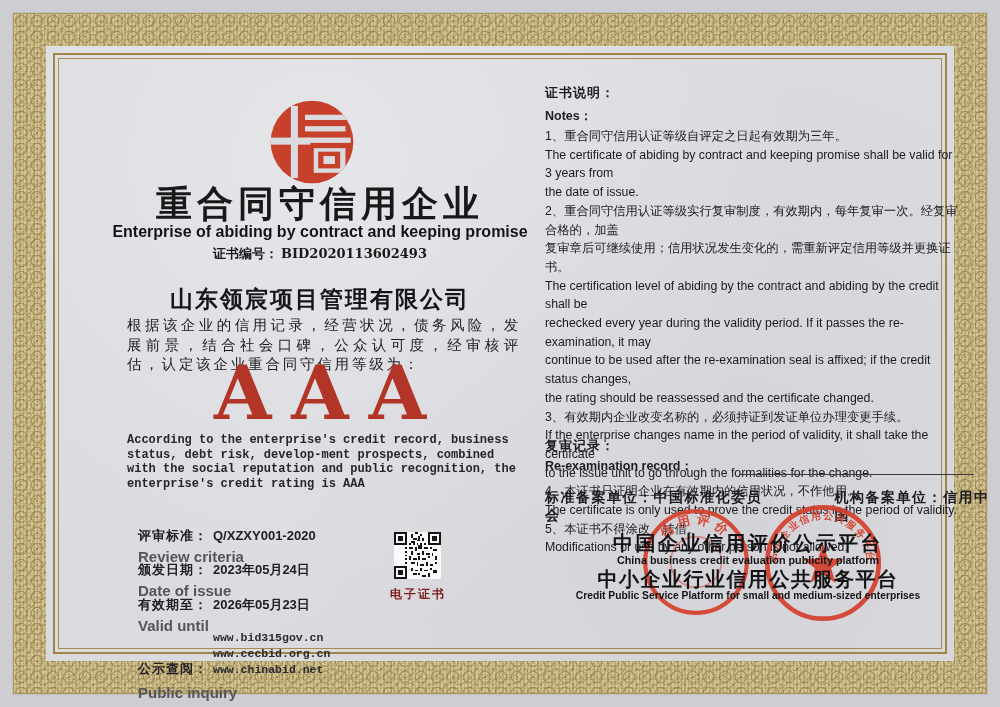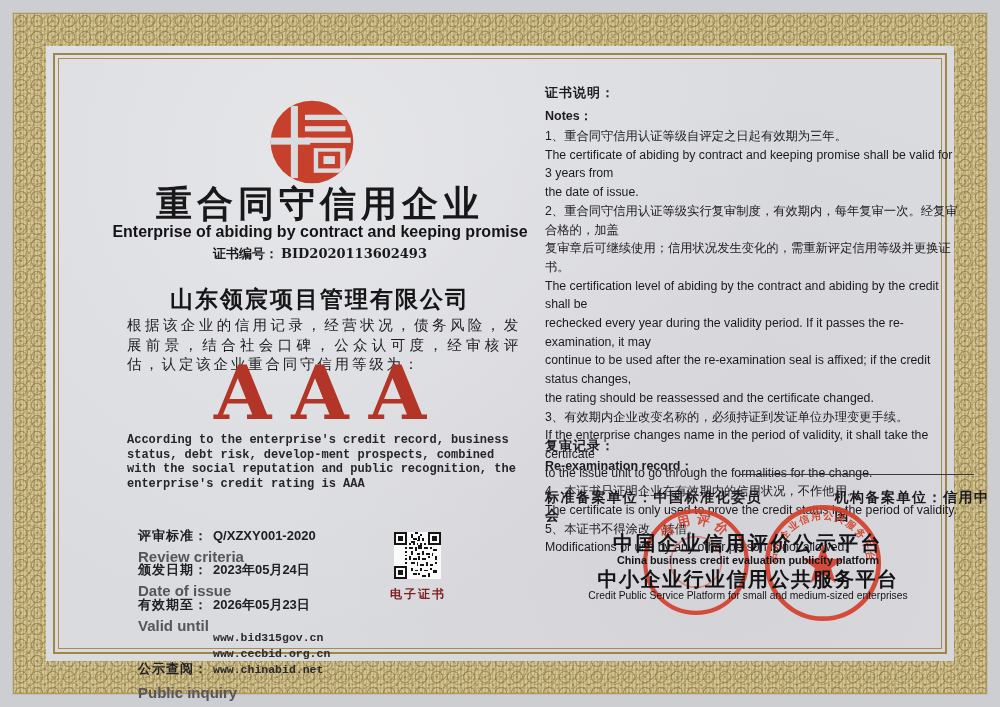--- a/index.html
+++ b/index.html
@@ -65,21 +65,21 @@
   .filing{position:absolute;left:545px;top:489px;font-size:14px;font-weight:700;
           letter-spacing:1.5px;display:flex;gap:64px;color:#1b1b1e;}
 
   .seal{position:absolute;z-index:1;opacity:.92;}
   .seal-left{left:641px;top:507px;width:110px;height:110px;}
   .seal-right{left:763px;top:503px;width:120px;height:120px;}
   .platform{position:absolute;left:538px;width:420px;text-align:center;z-index:2;color:#141416;}
   .pl-cn1{top:530px;font-size:20px;font-weight:700;letter-spacing:2.5px;}
   .pl-en1{top:554px;font-size:10.8px;font-weight:700;}
   .pl-cn2{top:566px;font-size:20px;font-weight:700;letter-spacing:1.5px;}
-  .pl-en2{top:590px;font-size:10.3px;font-weight:400;}
+  .pl-en2{top:590px;font-size:10.3px;font-weight:700;}
 </style>
 </head>
 <body>
 
 <div class="cert">
   <div class="band"></div>
   <div class="paper"></div>
   <div class="frame"></div>
 
   <svg class="logo" viewBox="0 0 100 100">

